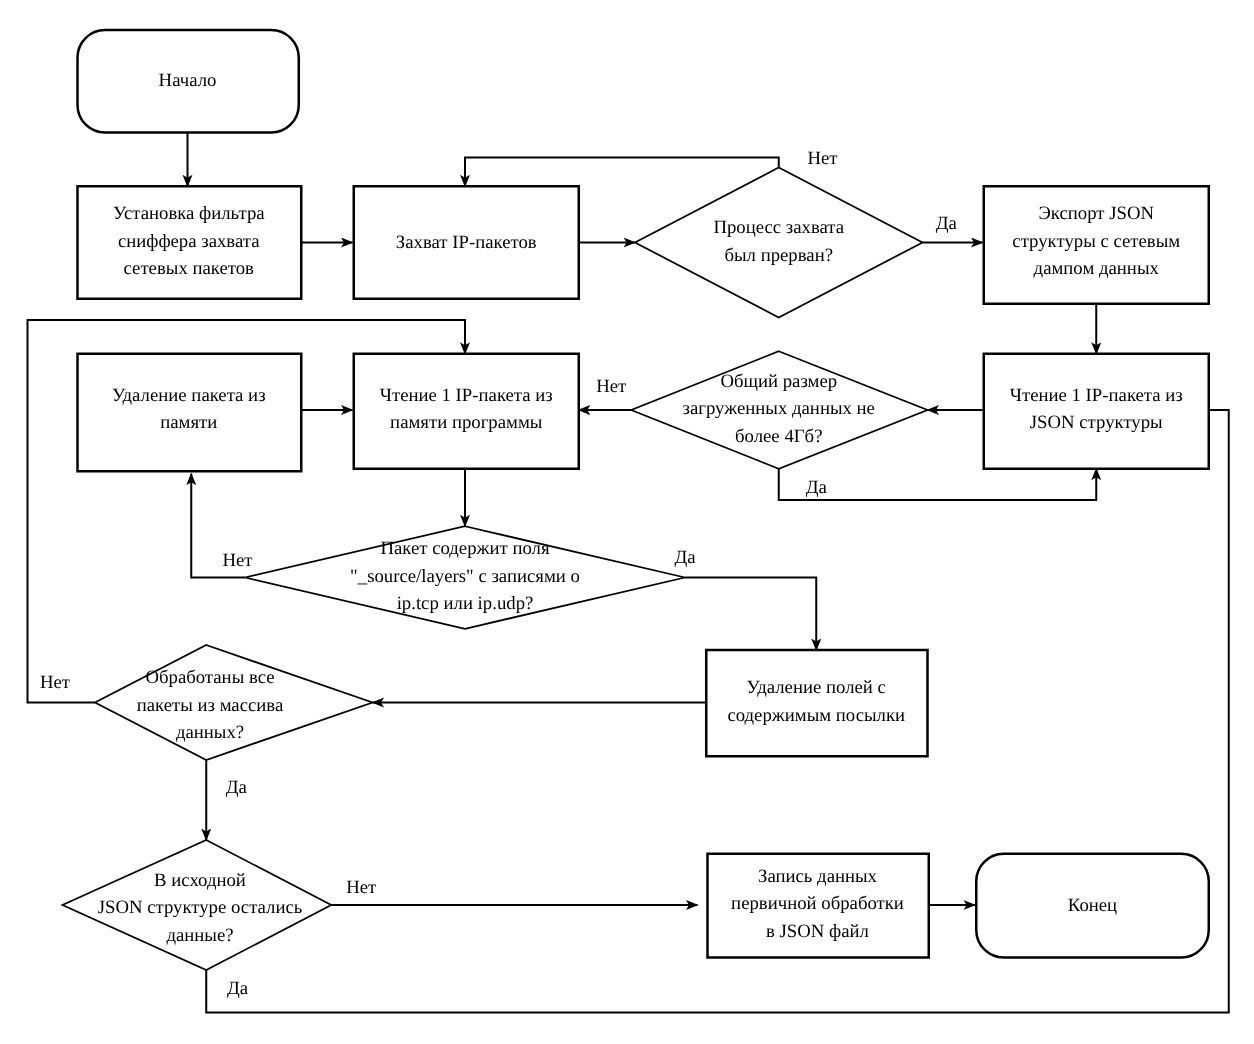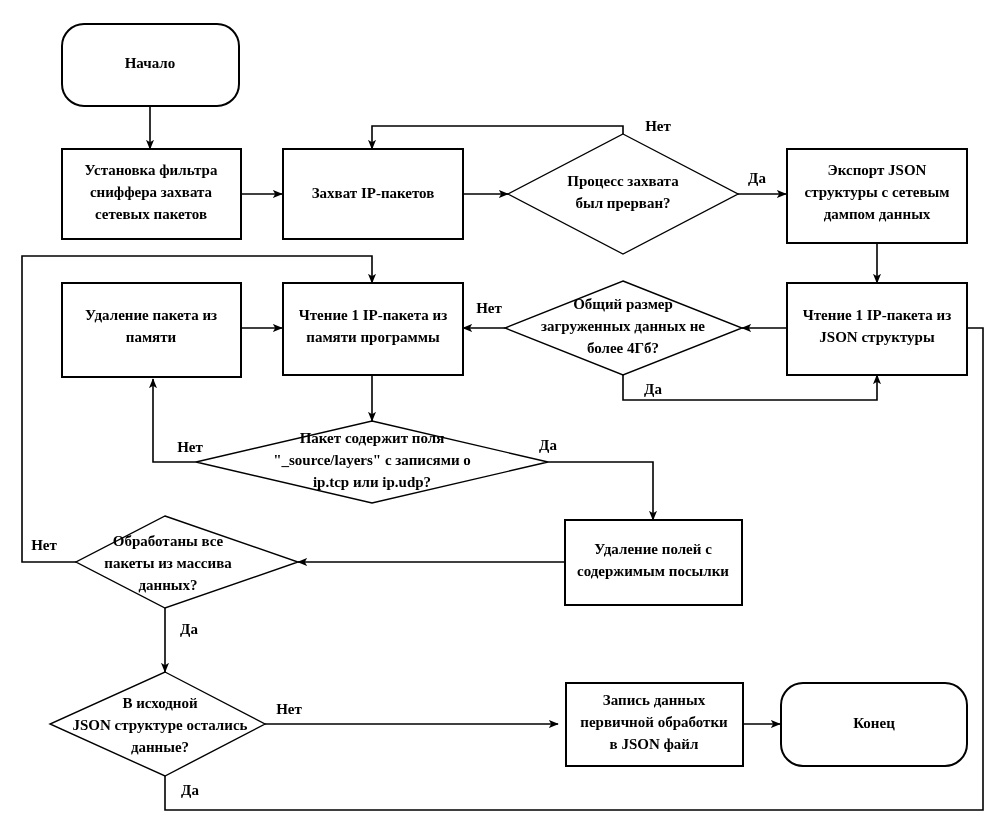--- a/index.html
+++ b/index.html
@@ -6,21 +6,20 @@
     margin: 0;
     padding: 0;
     background: #ffffff;
   }
   #chart-root {
     position: relative;
     width: 1003px;
     height: 835px;
     background: #ffffff;
     font-family: "Liberation Serif", "DejaVu Serif", serif;
-    font-weight: bold;
   }
   svg.flow {
     display: block;
     width: 1003px;
     height: 835px;
   }
   .node-shape {
     fill: #ffffff;
     stroke: #000000;
     stroke-width: 2;

